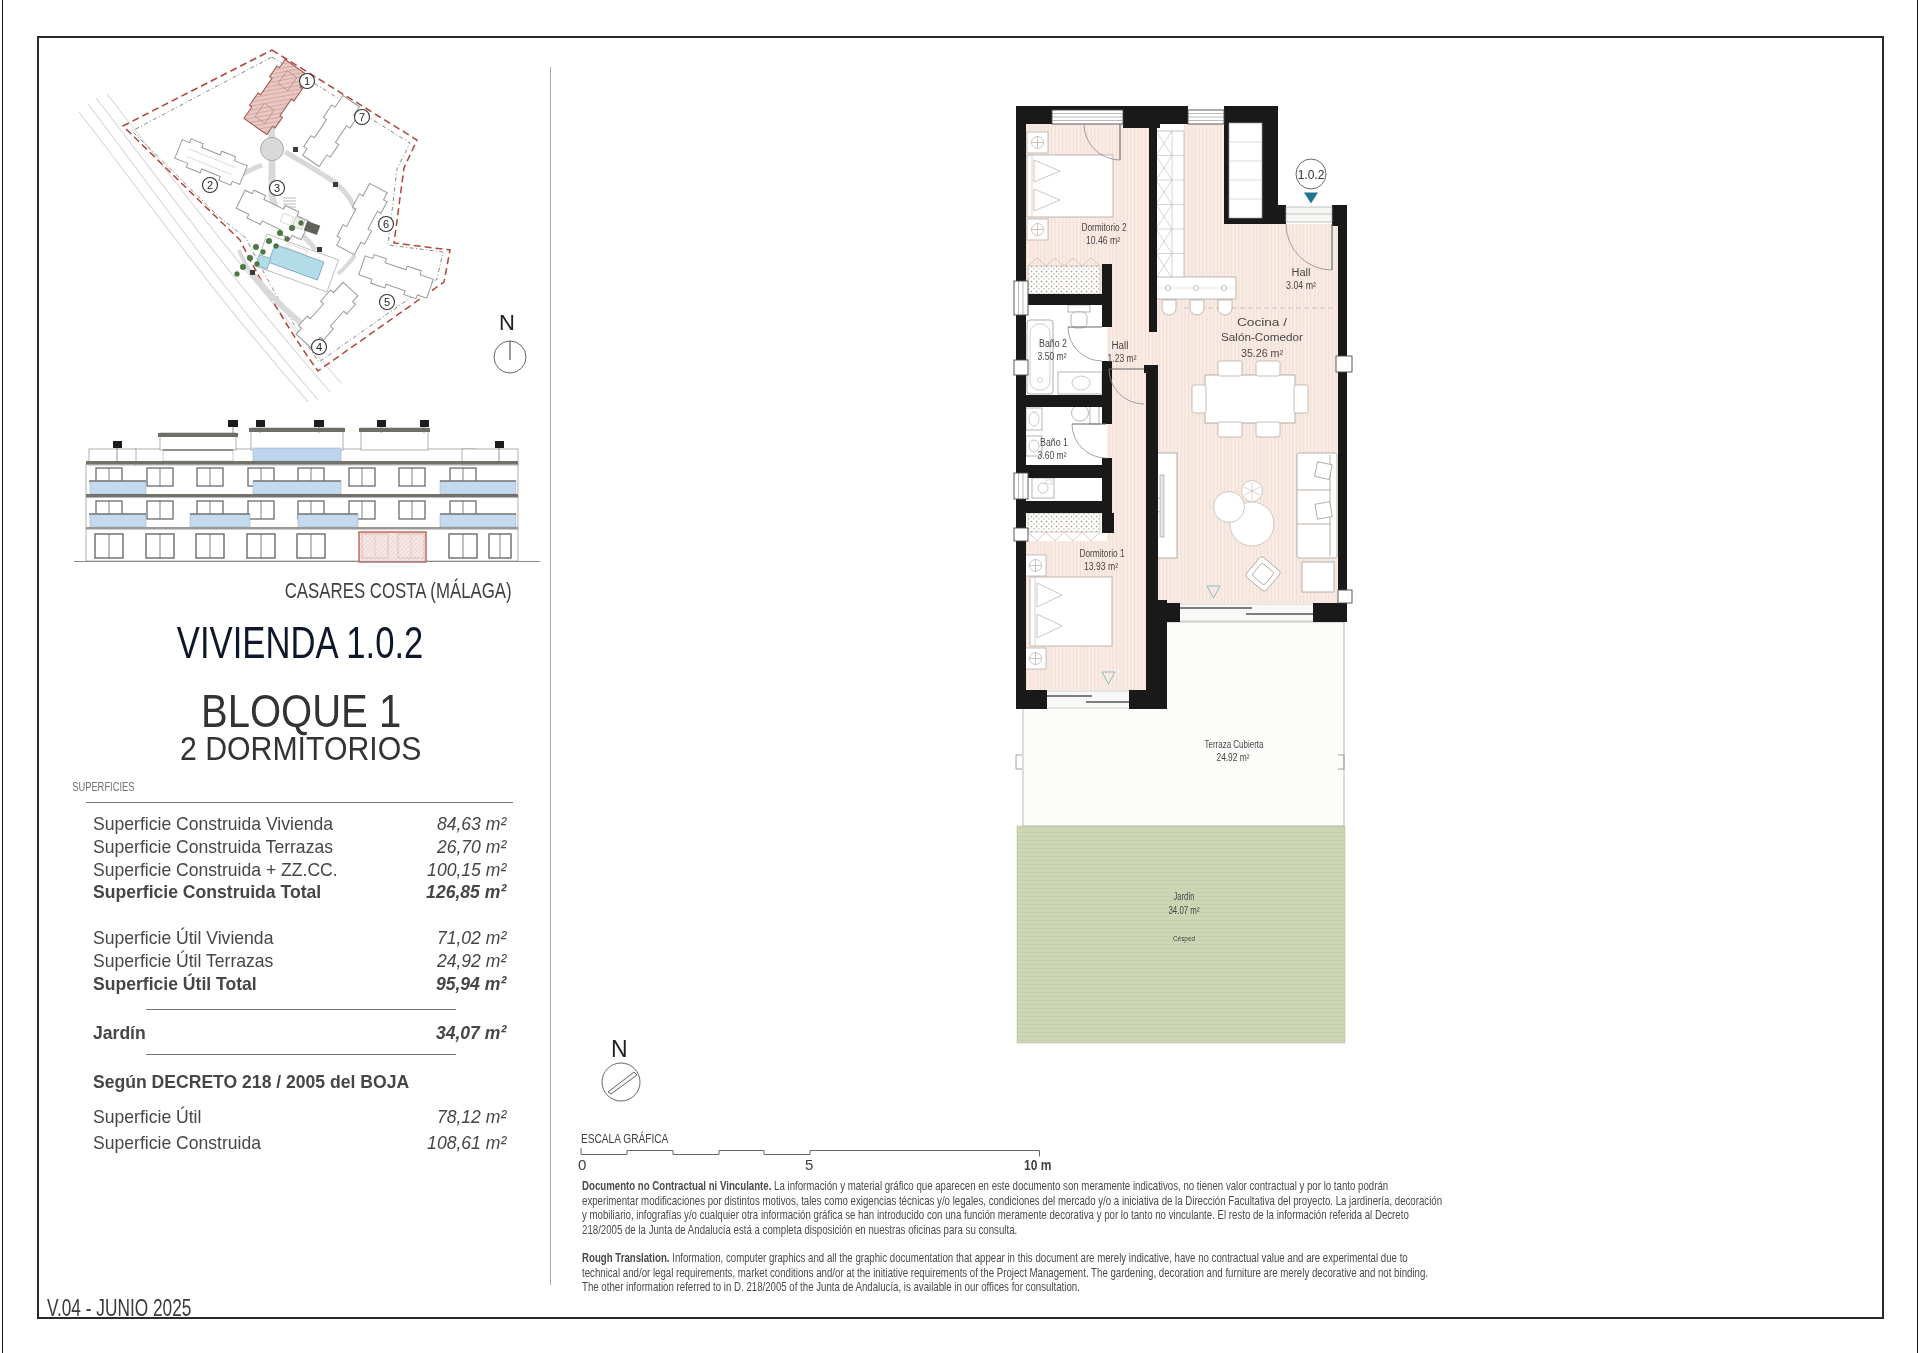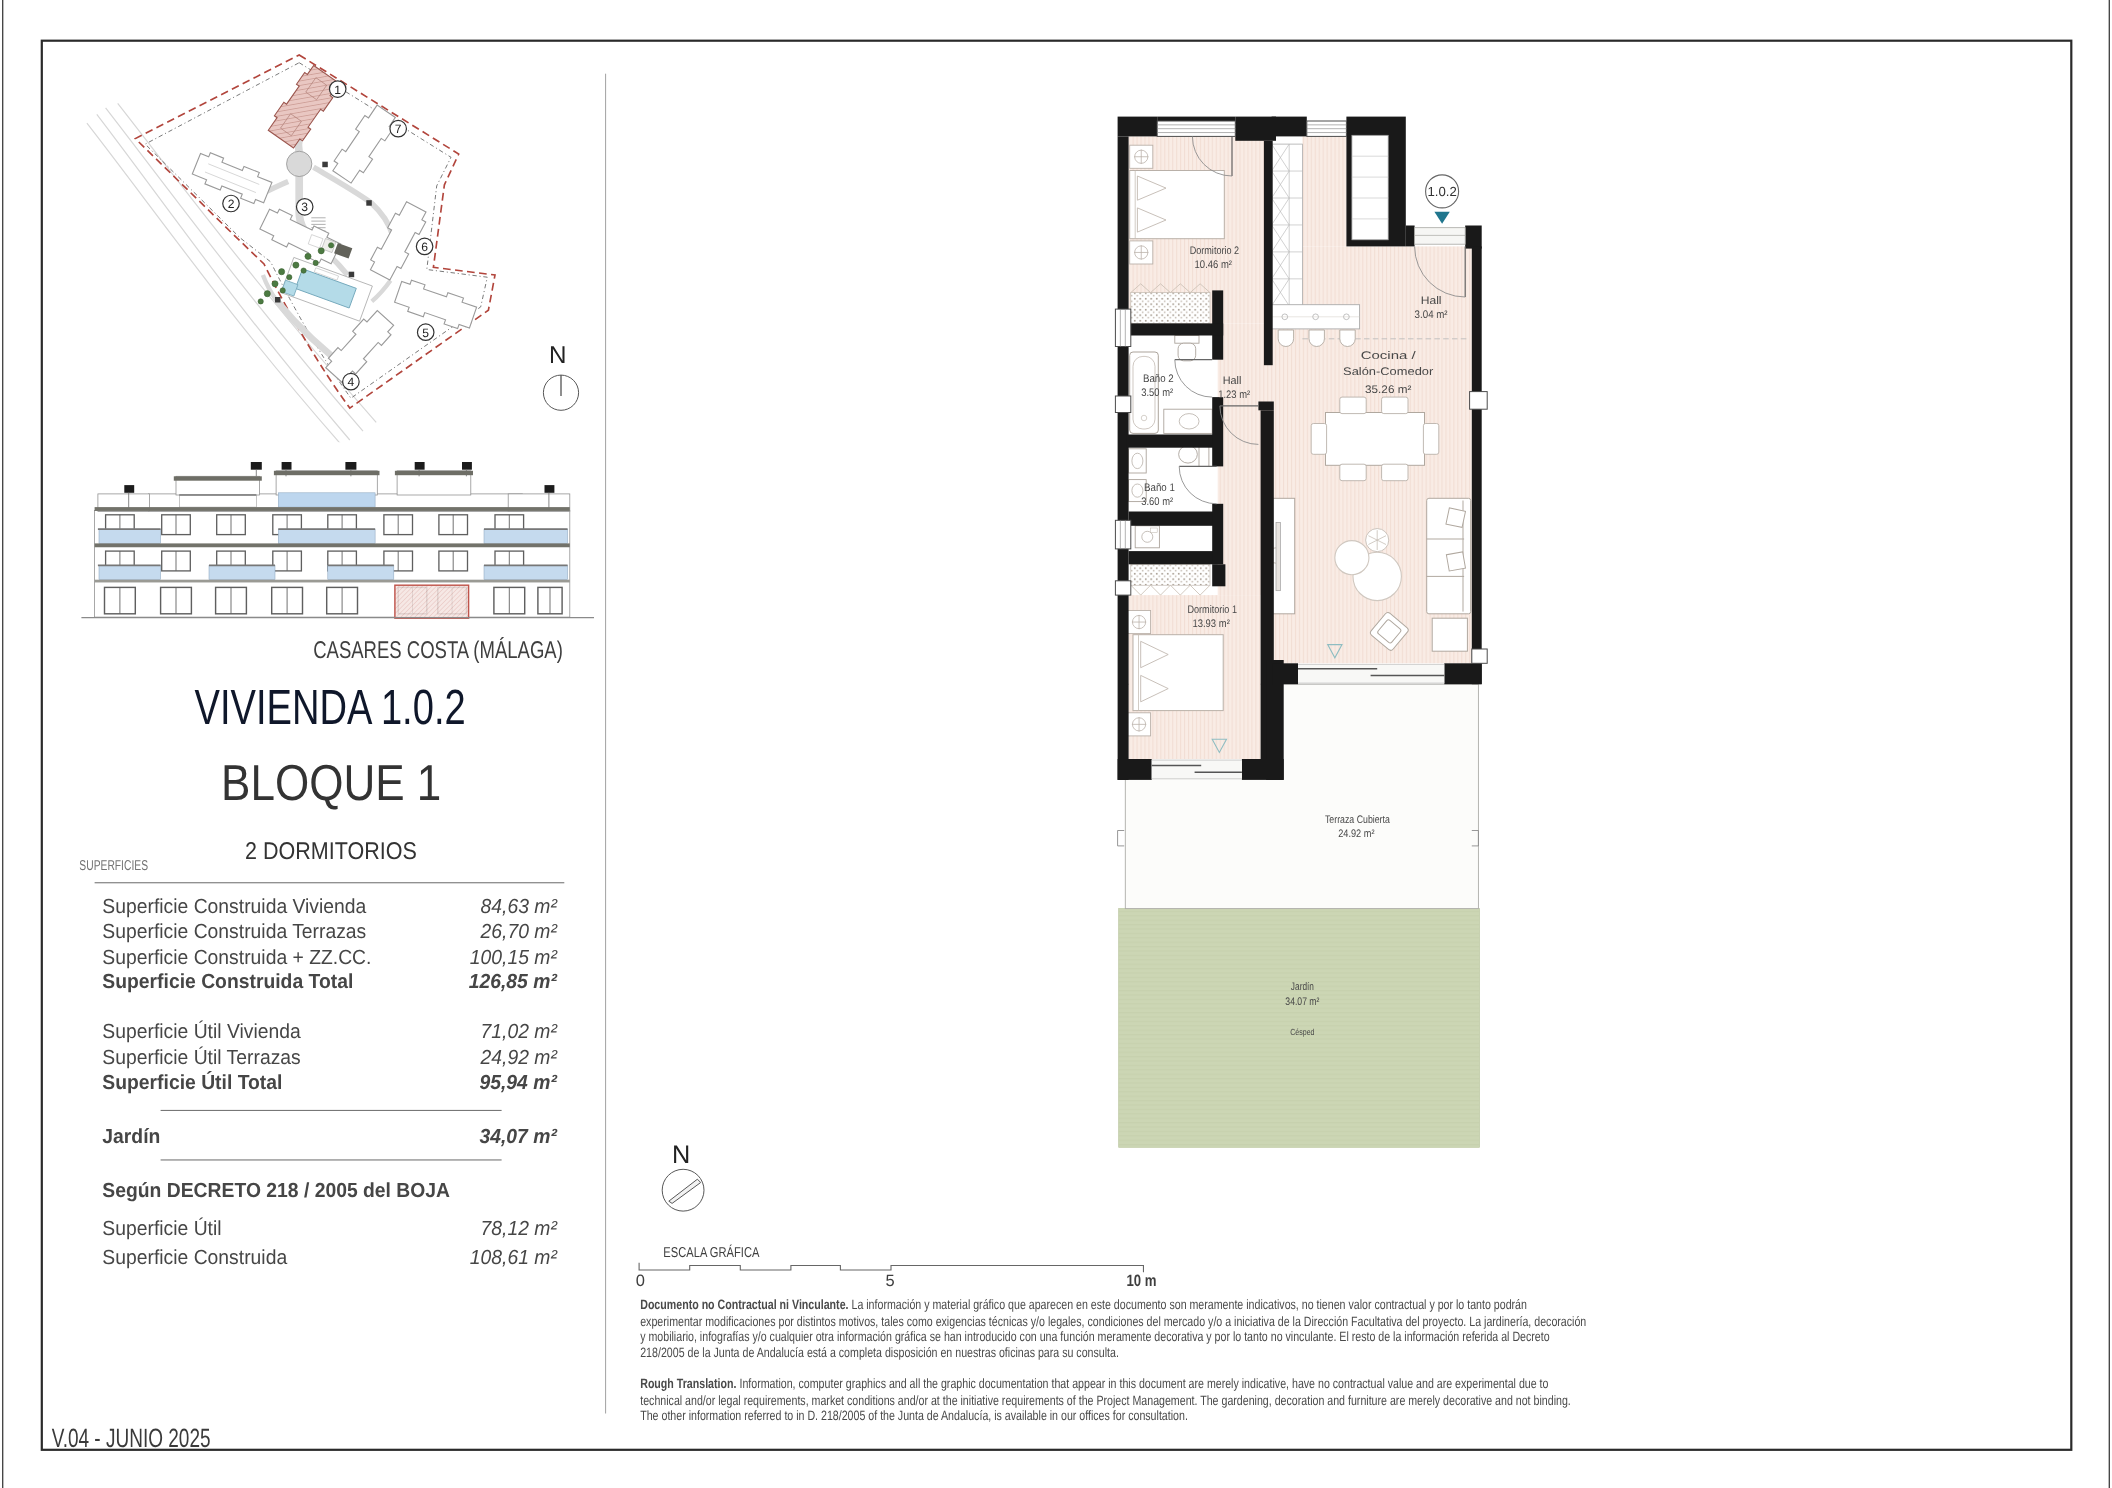--- a/index.html
+++ b/index.html
@@ -285,21 +285,21 @@
   <rect x="359" y="532" width="67" height="30" fill="url(#redhatch)" fill-opacity="0.85" stroke="#bf544b" stroke-width="1.3"></rect>
 
   <line x1="74" y1="561.5" x2="540" y2="561.5" stroke="#8a8a8a" stroke-width="1"></line>
 </svg>
 
 <div class="abs" style="left:200px;top:578px;width:312px;text-align:right;font-size:22px;color:#3f3f3f;"><span style="display:inline-block;transform:scaleX(0.765);transform-origin:right center;">CASARES COSTA (MÁLAGA)</span></div>
 
 <div class="abs" style="left:60px;top:617px;width:480px;text-align:center;font-size:45px;font-weight:normal;color:#0f172a;"><span style="display:inline-block;transform:scaleX(0.77);transform-origin:center;">VIVIENDA 1.0.2</span></div>
 
 <div class="abs" style="left:60px;top:684px;width:482px;text-align:center;font-size:46px;font-weight:400;color:#333;"><span style="display:inline-block;transform:scaleX(0.87);transform-origin:center;">BLOQUE 1</span></div>
-<div class="abs" style="left:60px;top:729px;width:482px;text-align:center;font-size:22px;font-weight:400;color:#333;margin-top:32px;"><span style="display:inline-block;transform:scaleX(0.89);transform-origin:center;">2 DORMITORIOS</span></div>
+<div class="abs" style="left:60px;top:729px;width:482px;text-align:center;font-size:34px;font-weight:400;color:#333;"><span style="display:inline-block;transform:scaleX(0.89);transform-origin:center;">2 DORMITORIOS</span></div>
 
 <div class="abs" style="left:60px;top:779px;width:478px;text-align:left;font-size:13px;color:#737373;"><span style="display:inline-block;transform:scaleX(0.72);transform-origin:center;">SUPERFICIES</span></div>
 <div class="abs" style="left:86px;top:802px;width:427px;height:1px;background:#777;"></div>
 
 <div class="abs" style="left:93px;top:813px;width:435px;font-size:18.5px;color:#464646;line-height:22.8px;transform:scaleX(0.95);transform-origin:left top;">
   <div>Superficie Construida Vivienda<span style="float:right;font-style:italic;">84,63 m²</span></div>
   <div>Superficie Construida Terrazas<span style="float:right;font-style:italic;">26,70 m²</span></div>
   <div>Superficie Construida + ZZ.CC.<span style="float:right;font-style:italic;">100,15 m²</span></div>
   <div style="font-weight:bold;">Superficie Construida Total<span style="float:right;font-style:italic;">126,85 m²</span></div>
   <div style="height:23px;"></div>
@@ -648,21 +648,21 @@
     <text x="1184" y="941" font-size="8" textLength="22" lengthAdjust="spacingAndGlyphs">Césped</text>
   </g>
 </svg>
 
 <div class="abs" style="left:611px;top:1036px;font-size:23px;color:#222;">N</div>
 <svg class="abs" style="left:598px;top:1059px;" width="56" height="56" viewBox="0 0 56 56">
   <circle cx="23" cy="23" r="19" fill="none" stroke="#555" stroke-width="0.9"></circle>
   <path d="M 10 33 L 36 13 L 39 16 L 13 35 Z" fill="#f2f2f2" stroke="#555" stroke-width="0.9"></path>
 </svg>
 
-<div class="abs" style="left:581px;top:1131px;font-size:13px;color:#3f3f3f;margin-left:22px;"><span style="display:inline-block;transform:scaleX(0.78);transform-origin:left center;">ESCALA GRÁFICA</span></div>
+<div class="abs" style="left:581px;top:1131px;font-size:13px;color:#3f3f3f;"><span style="display:inline-block;transform:scaleX(0.78);transform-origin:left center;">ESCALA GRÁFICA</span></div>
 <svg class="abs" style="left:576px;top:1142px;" width="480" height="20" viewBox="576 1142 480 20">
   <path d="M 581 1148 V 1154.5 H 627 V 1150.5 H 673 V 1154.5 H 719 V 1150.5 H 764 V 1154.5 H 810 V 1150.5 H 1039.5 V 1156.5" fill="none" stroke="#666" stroke-width="1"></path>
 </svg>
 <div class="abs" style="left:578px;top:1156px;font-size:15px;color:#3f3f3f;">0</div>
 <div class="abs" style="left:805px;top:1156px;font-size:15px;color:#3f3f3f;">5</div>
 <div class="abs" style="left:1024px;top:1156px;font-size:15px;color:#3f3f3f;font-weight:bold;"><span style="display:inline-block;transform:scaleX(0.8);transform-origin:left center;">10 m</span></div>
 
 <div class="abs" style="left:582px;top:1179px;width:1104px;font-size:12.4px;line-height:14.6px;color:#4a4a4a;transform:scaleX(0.78);transform-origin:left top;">
 <b>Documento no Contractual ni Vinculante.</b> La información y material gráfico que aparecen en este documento son meramente indicativos, no tienen valor contractual y por lo tanto podrán experimentar modificaciones por distintos motivos, tales como exigencias técnicas y/o legales, condiciones del mercado y/o a iniciativa de la Dirección Facultativa del proyecto. La jardinería, decoración y mobiliario, infografías y/o cualquier otra información gráfica se han introducido con una función meramente decorativa y por lo tanto no vinculante. El resto de la información referida al Decreto 218/2005 de la Junta de Andalucía está a completa disposición en nuestras oficinas para su consulta.
 </div>

